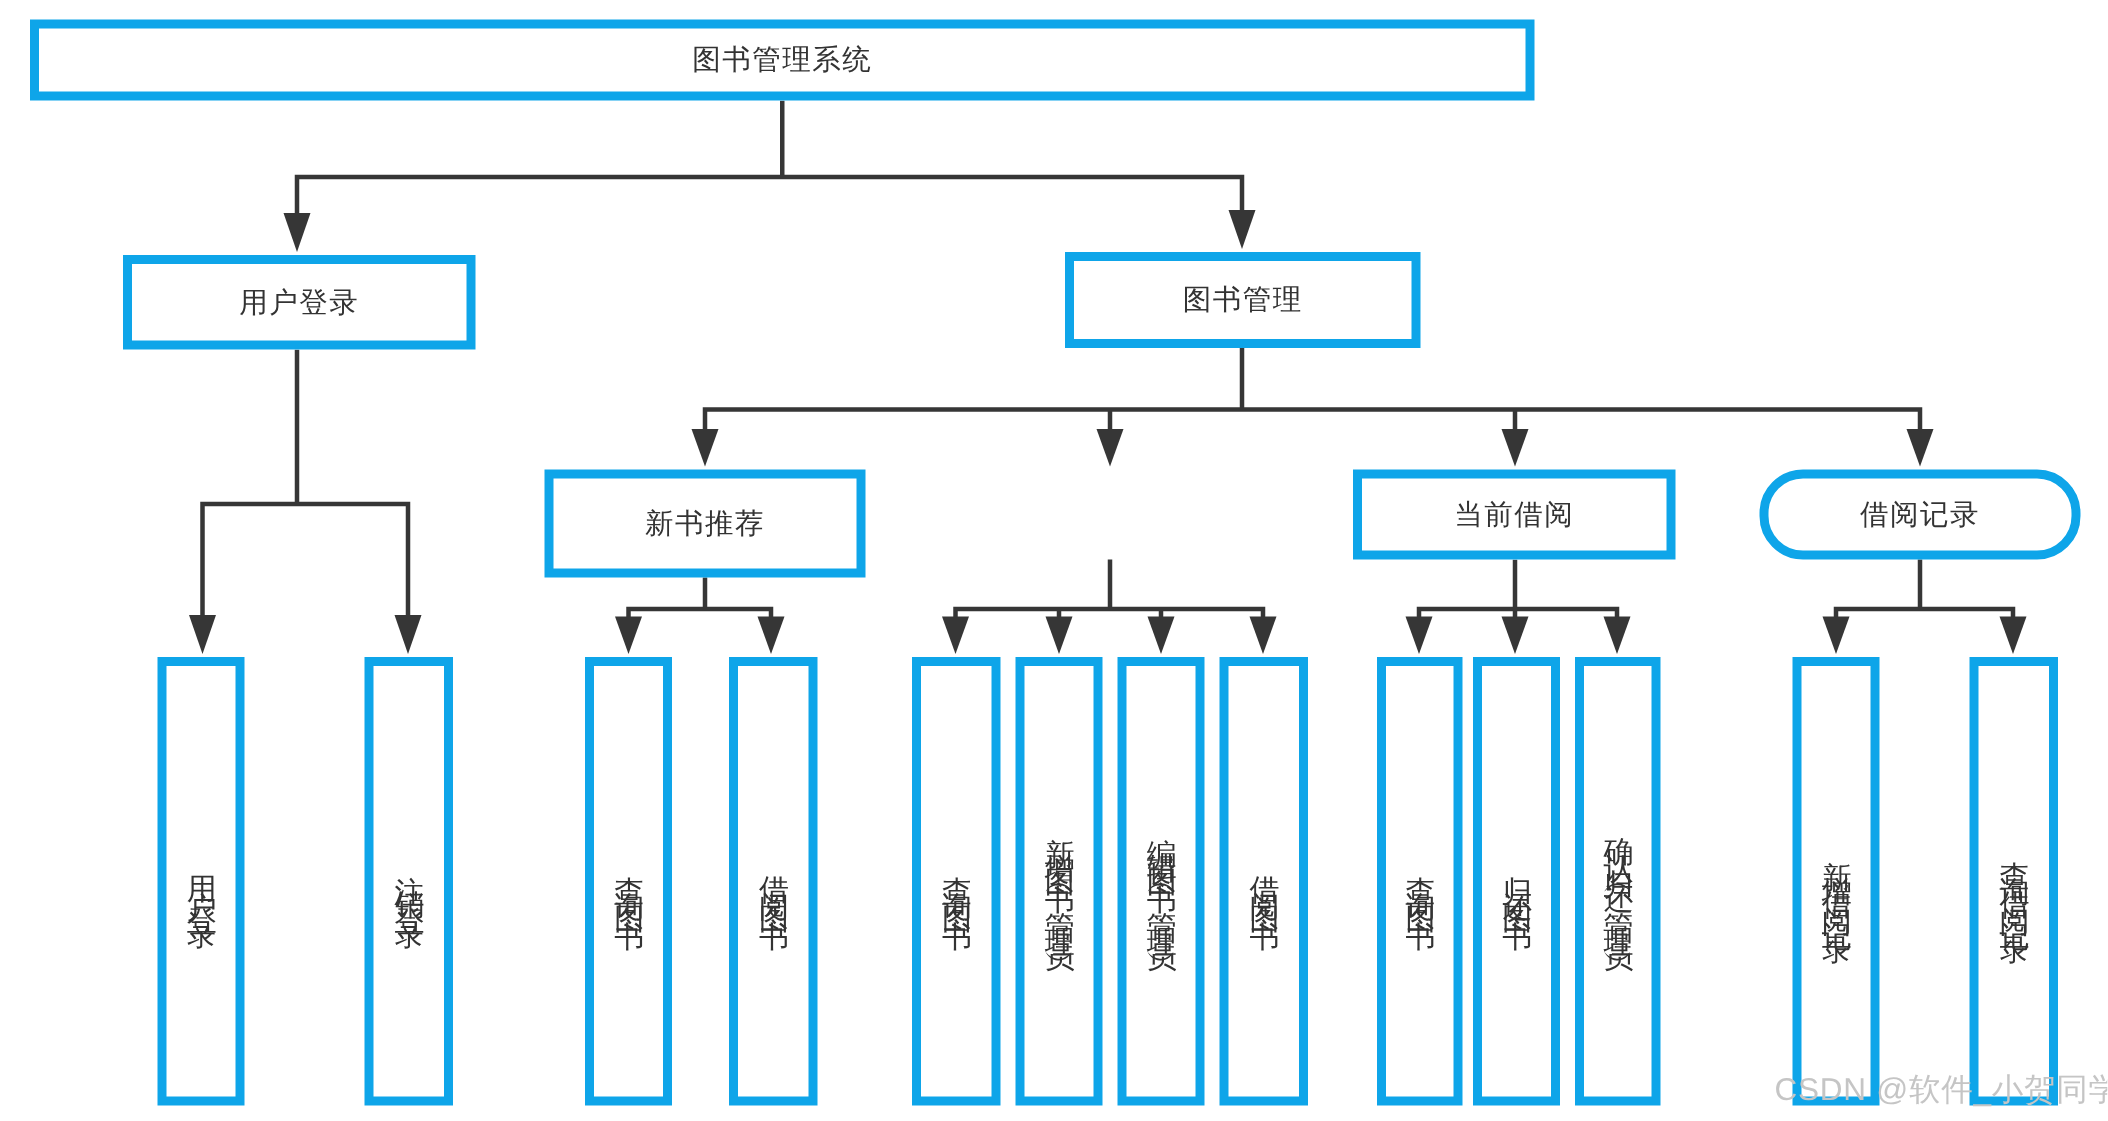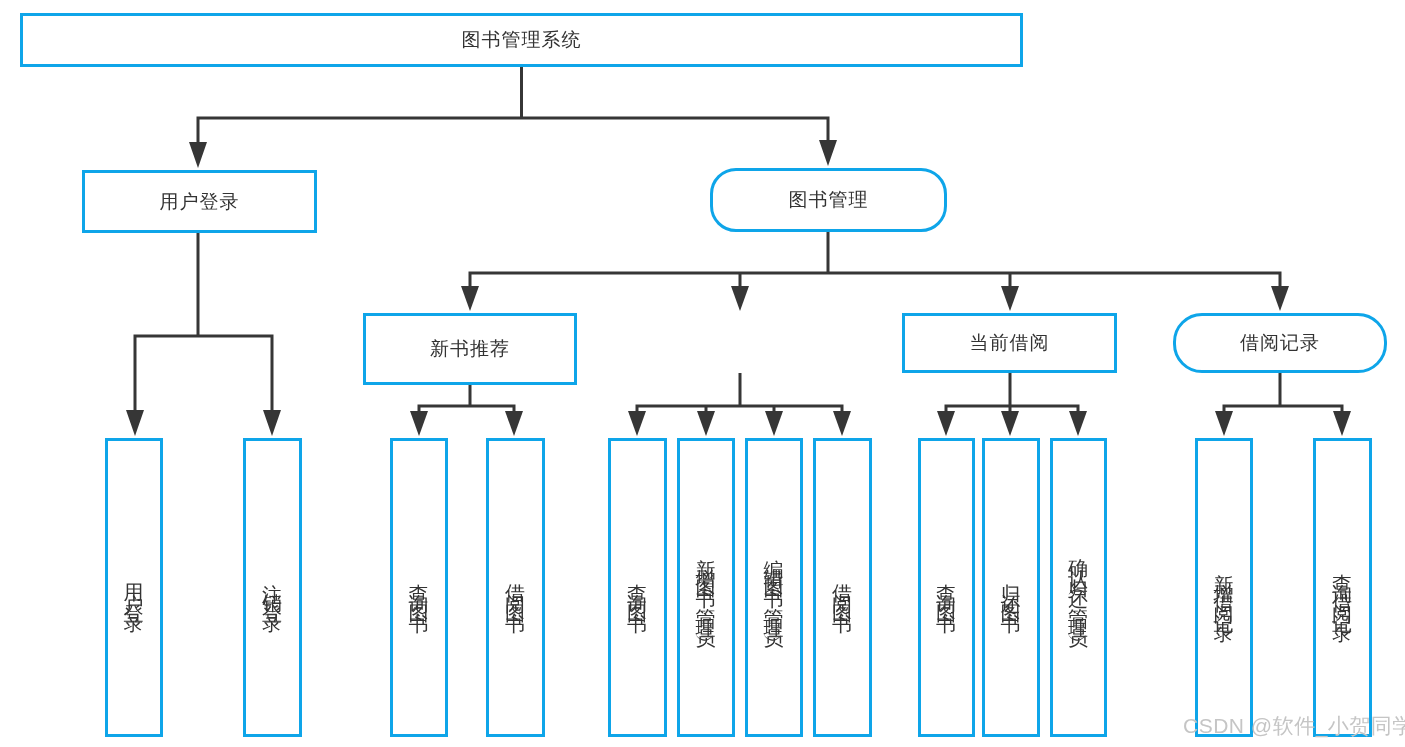--- a/index.html
+++ b/index.html
@@ -12,21 +12,21 @@
     font-family: "Liberation Sans", "DejaVu Sans", sans-serif;
   }
   .connectors {
     position: absolute;
     left: 0; top: 0;
     width: 1405px; height: 747px;
   }
   .box {
     position: absolute;
     background: #ffffff;
-    border: 3px solid #0ea5e9;
+    border: 6px solid #0ea5e9;
     box-sizing: border-box;
     display: flex;
     align-items: center;
     justify-content: center;
     color: #333333;
   }
   .hbox span {
     font-size: 19px;
     letter-spacing: 1px;
     white-space: nowrap;
@@ -93,21 +93,21 @@
     </g>
   </svg>
 
   <div class="box hbox" style="left:20px; top:13px; width:1003px; height:54px;">
     <span>图书管理系统</span>
   </div>
 
   <div class="box hbox" style="left:82px; top:170px; width:235px; height:63px;">
     <span>用户登录</span>
   </div>
-  <div class="box hbox" style="left:710px; top:168px; width:237px; height:64px;border-radius:26px;">
+  <div class="box hbox" style="left:710px; top:168px; width:237px; height:64px;">
     <span>图书管理</span>
   </div>
 
   <div class="box hbox" style="left:363px; top:313px; width:214px; height:72px;">
     <span>新书推荐</span>
   </div>
   <div class="box hbox" style="left:902px; top:313px; width:215px; height:60px;text-align:center;">
     <span>当前借阅</span>
   </div>
   <div class="box hbox" style="left:1173px; top:313px; width:214px; height:60px;border-radius:29px;">

